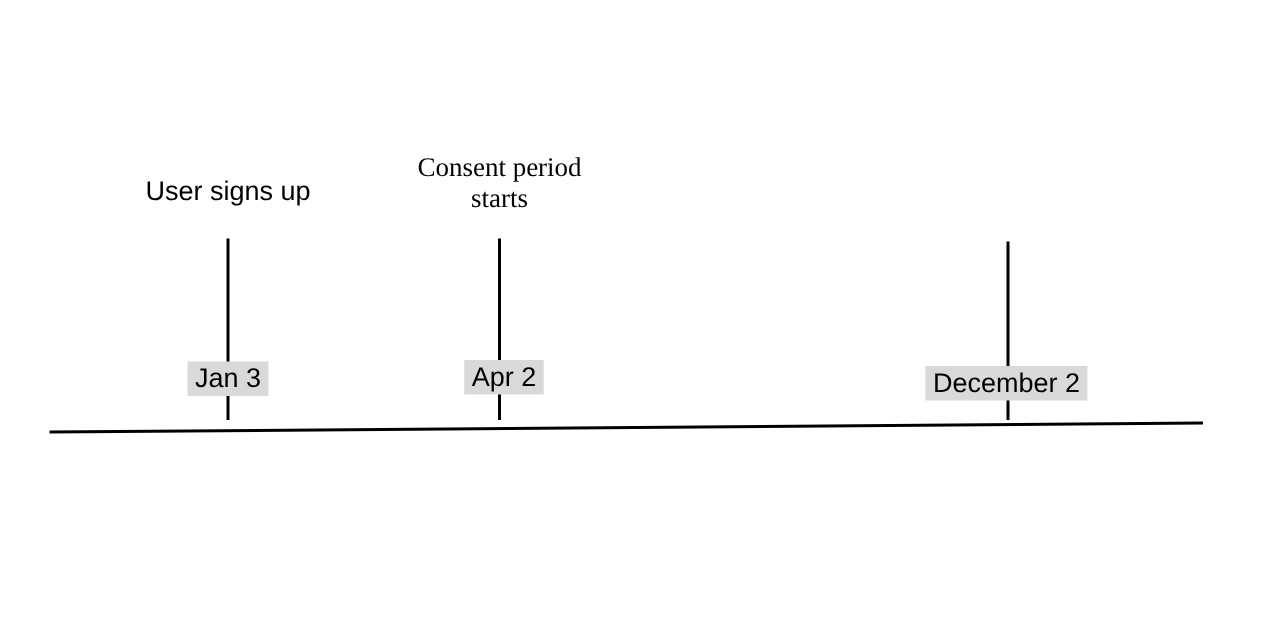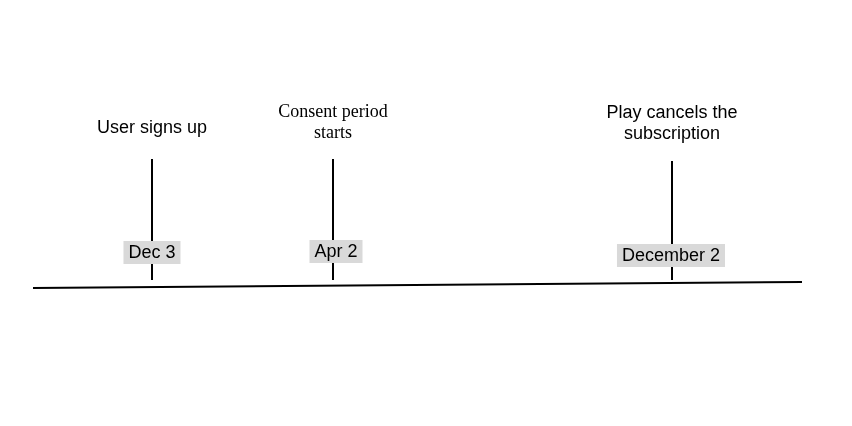--- a/index.html
+++ b/index.html
@@ -77,27 +77,26 @@
 <body>
 
 <div class="canvas">
 
   <svg class="axis-svg" style="left:0; top:0; width:852px; height:426px;" viewBox="0 0 852 426">
     <line class="axis-line" x1="33" y1="288" x2="802" y2="282"></line>
   </svg>
 
   <div class="evt-title single" style="left:152px; top:117px;">User signs up</div>
   <div class="tick" style="left:151px; top:159px; height:121px;"></div>
-  <div class="date-chip" style="left:152px; top:241px;">Dec 3</div>
+  <div class="date-chip" style="left:152px; top:241px;">Jan 3</div>
 
   <div class="evt-title" style="left:333px; top:101px; width:148px;font-family:Liberation Serif, serif;">Consent period starts</div>
   <div class="tick" style="left:332px; top:159px; height:121px;"></div>
   <div class="date-chip" style="left:336px; top:240px;">Apr 2</div>
 
-  <div class="evt-title" style="left:672px; top:102px; width:160px;">Play cancels the subscription</div>
   <div class="tick" style="left:671px; top:161px; height:119px;"></div>
   <div class="date-chip" style="left:671px; top:244px;">December 2</div>
 
   <svg class="banner-svg" style="left:331px; top:315px; width:346px; height:35px;" viewBox="0 0 346 35">
     <polygon class="banner-shape" points="2,2 321,2 343,17.5 321,33 2,33 21,17.5"></polygon>
   </svg>
 
 </div>
 
 </body></html>

